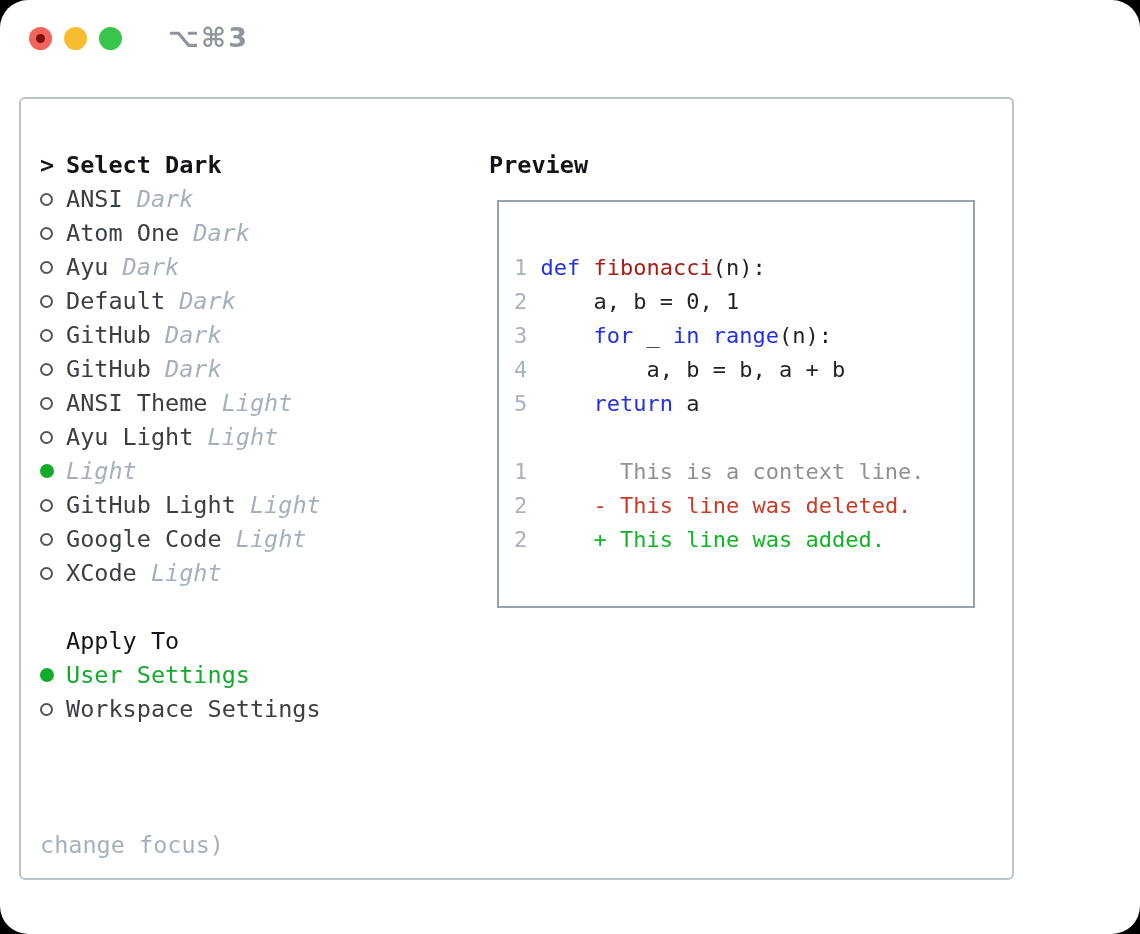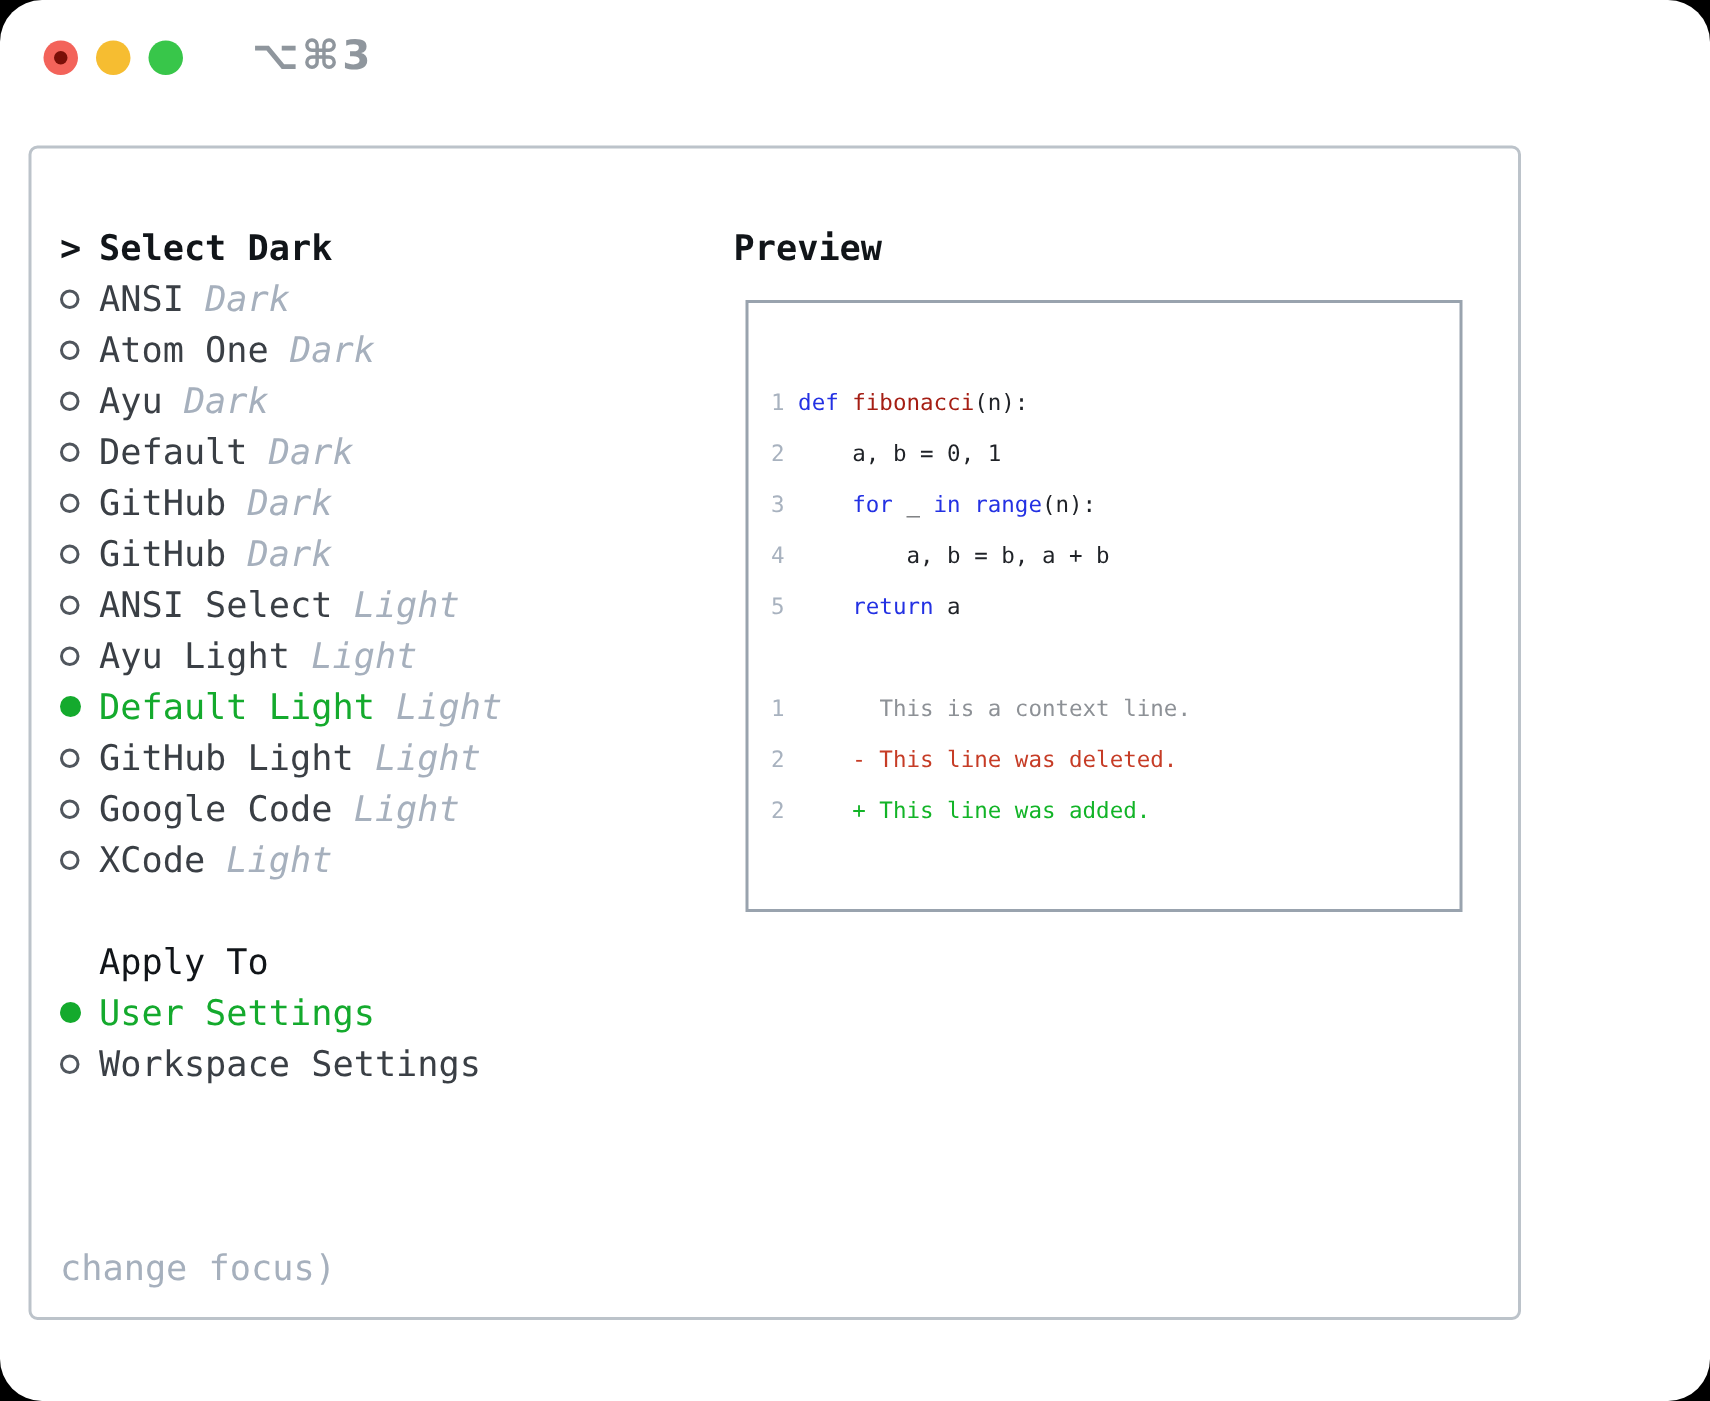--- a/index.html
+++ b/index.html
@@ -49,21 +49,21 @@
 
   .apply-header { margin-top: 34px; color: var(--heading_dark); }
   .hint { margin-top: 34px; font-size: 23.5px; line-height: 34px; color: var(--muted_gray); white-space: pre; }
 
   
   .preview-box {
     margin-left: 8px; margin-top: 18px; width: 478px; height: 408px;
     border: 2px solid var(--preview_border); background: #fff;
     padding: 49px 0 0 15px; overflow: hidden;
   }
-  .preview-box pre { margin: 0; font-family: "DejaVu Sans Mono", monospace; font-size: 15px; line-height: 34px; }
+  .preview-box pre { margin: 0; font-family: "DejaVu Sans Mono", monospace; font-size: 22px; line-height: 34px; }
   .code-line { white-space: pre; }
   .seg-num  { color: var(--line_number_gray); }
   .seg-kw   { color: var(--keyword_blue); }
   .seg-fn   { color: var(--function_red); }
   .seg-code { color: var(--code_text); }
   .seg-ctx  { color: var(--context_gray); }
   .seg-del  { color: var(--deleted_red); }
   .seg-add  { color: var(--added_green); }
 </style>
 </head>
@@ -126,35 +126,34 @@
             <span class="marker">
               <span class="radio"></span>
             </span>
             <span class="name">GitHub </span>
             <span class="variant">Dark</span>
           </div>
           <div class="row">
             <span class="marker">
               <span class="radio"></span>
             </span>
-            <span class="name">ANSI Select </span>
+            <span class="name">ANSI Theme </span>
             <span class="variant">Light</span>
           </div>
           <div class="row">
             <span class="marker">
               <span class="radio"></span>
             </span>
             <span class="name">Ayu Light </span>
             <span class="variant">Light</span>
           </div>
           <div class="row">
             <span class="marker">
               <span class="radio sel"></span>
             </span>
-            <span class="name sel">Default Light </span>
             <span class="variant">Light</span>
           </div>
           <div class="row">
             <span class="marker">
               <span class="radio"></span>
             </span>
             <span class="name">GitHub Light </span>
             <span class="variant">Light</span>
           </div>
           <div class="row">

